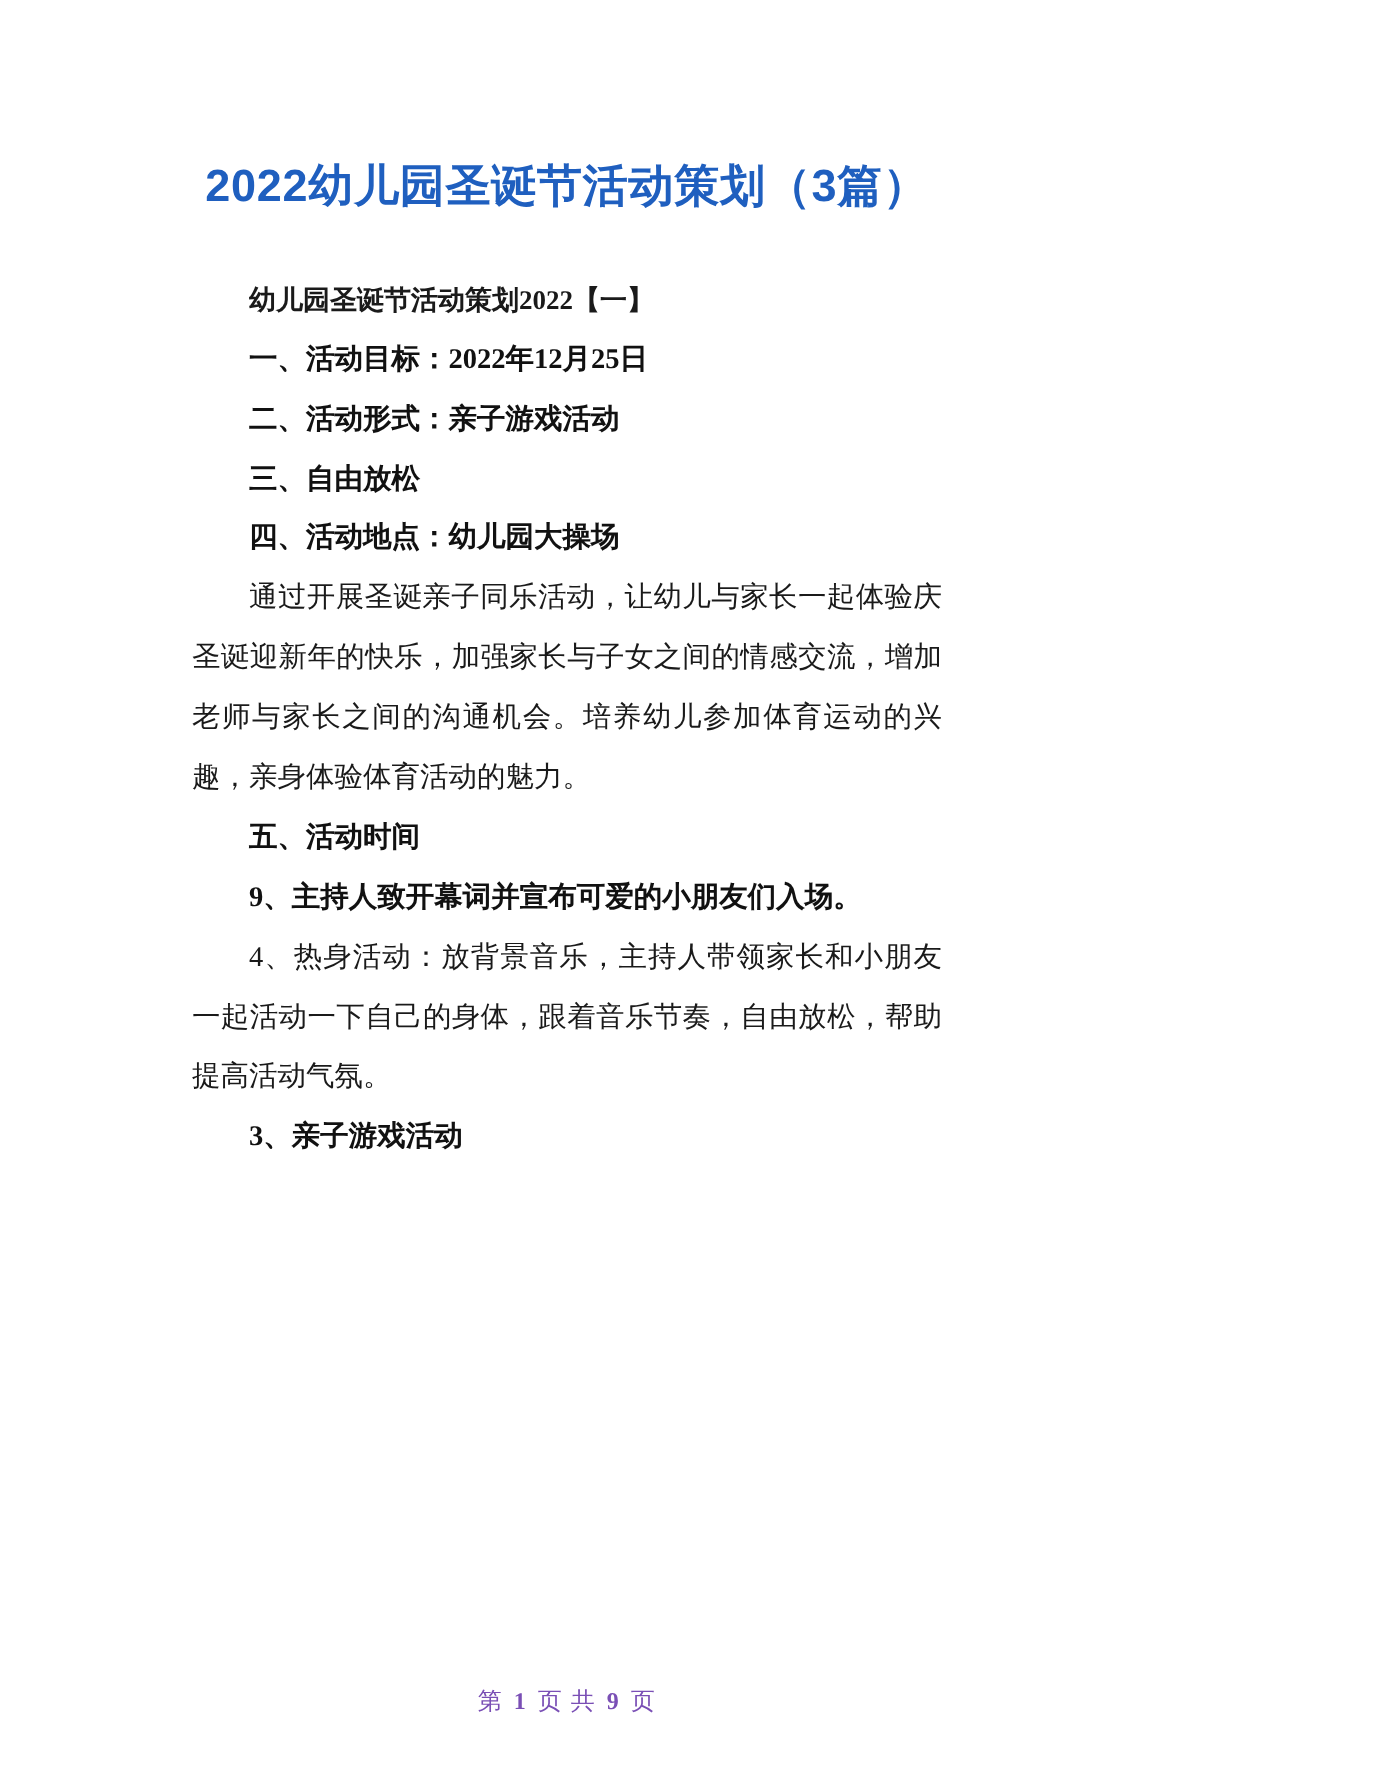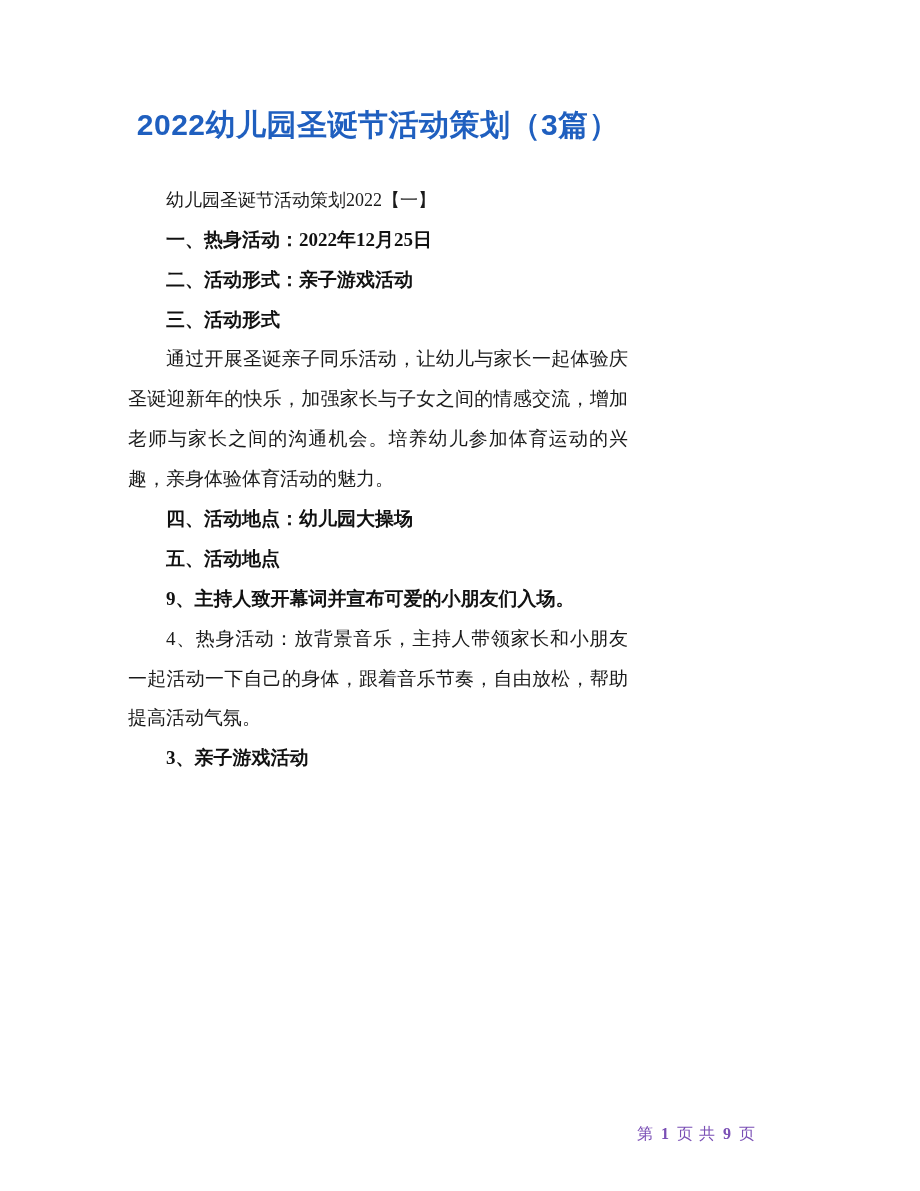--- a/index.html
+++ b/index.html
@@ -46,53 +46,54 @@
     text-indent: 38px;
   }
   p.light {
     color: #1a1a1a;
   }
   p.bold {
     font-weight: bold;
   }
   p.small {
     font-size: 18px;
+    font-weight: bold;
   }
   .footer {
     position: absolute;
     left: 0;
     right: 0;
     bottom: 46px;
-    text-align: right;
+    text-align: center;
     font-size: 16px;
     color: #7a4fb5;
     font-family: "Liberation Serif", serif;
     letter-spacing: 1px;
   }
   .footer .num {
     color: #7a4fb5;
     font-weight: bold;
     padding: 0 2px;
   }
 </style>
 </head>
 <body>
 
 <div class="page">
 
   <h1 class="doc-title">2022幼儿园圣诞节活动策划（3篇）</h1>
 
   <div class="body-block">
     <p class="indent small light">幼儿园圣诞节活动策划2022【一】</p>
-    <p class="indent bold">一、热身活动：2022年12月25日</p>
+    <p class="indent bold">一、活动目标：2022年12月25日</p>
     <p class="indent bold">二、活动形式：亲子游戏活动</p>
-    <p class="indent bold">三、活动形式</p>
+    <p class="indent bold">三、自由放松</p>
+    <p class="indent bold">四、活动地点：幼儿园大操场</p>
     <p class="indent light">通过开展圣诞亲子同乐活动，让幼儿与家长一起体验庆圣诞迎新年的快乐，加强家长与子女之间的情感交流，增加老师与家长之间的沟通机会。培养幼儿参加体育运动的兴趣，亲身体验体育活动的魅力。</p>
-    <p class="indent bold">四、活动地点：幼儿园大操场</p>
-    <p class="indent bold">五、活动地点</p>
+    <p class="indent bold">五、活动时间</p>
     <p class="indent bold">9、主持人致开幕词并宣布可爱的小朋友们入场。</p>
     <p class="indent light">4、热身活动：放背景音乐，主持人带领家长和小朋友一起活动一下自己的身体，跟着音乐节奏，自由放松，帮助提高活动气氛。</p>
     <p class="indent bold">3、亲子游戏活动</p>
   </div>
 
   <div class="footer">
     <span>第</span>
     <span class="num">1</span>
     <span>页 共</span>
     <span class="num">9</span>

